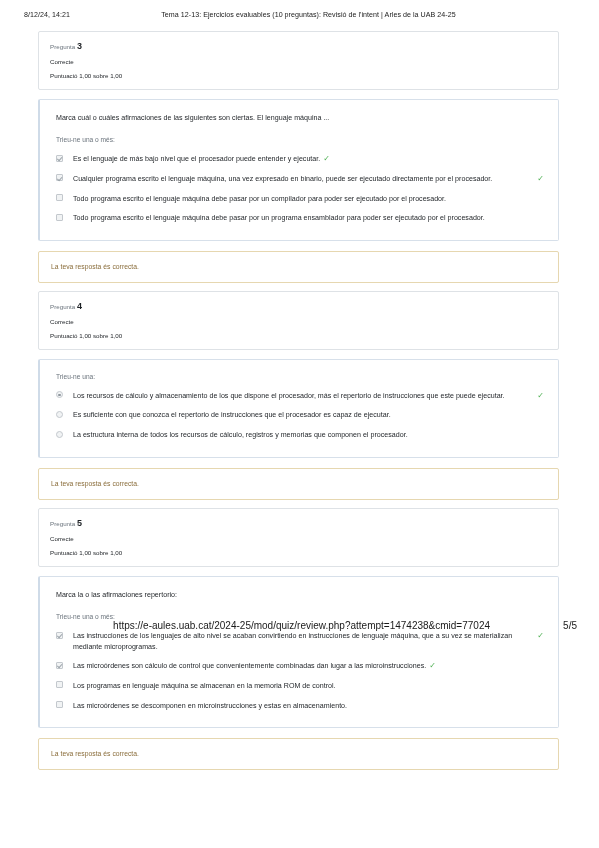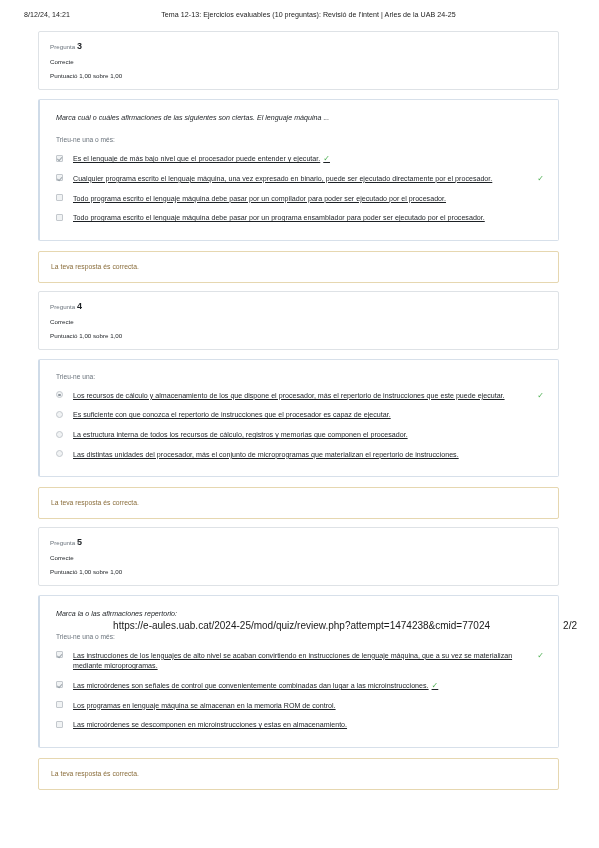--- a/index.html
+++ b/index.html
@@ -79,21 +79,20 @@
     border-radius: 2px;
     padding: 13px 14px 16px 16px;
     background: #ffffff;
   }
   .qtext {
     font-size: 7.1px;
     color: #1d2125;
     line-height: 1.45;
     margin-bottom: 13px;
     letter-spacing: 0.01px;
-    font-style: italic;
   }
   .qprompt {
     font-size: 6.6px;
     color: #6a737c;
     margin-bottom: 11px;
     letter-spacing: 0.01px;
   }
 
   .answers { display: block; }
 
@@ -145,21 +144,20 @@
     border-radius: 50%;
     background: #8d959c;
   }
 
   .atext {
     flex: 1 1 auto;
     font-size: 7.1px;
     line-height: 1.5;
     color: #1d2125;
     letter-spacing: 0.01px;
-    text-decoration: underline;
   }
 
   .tick {
     flex: 0 0 auto;
     width: 9px;
     color: #4caf50;
     font-size: 8px;
     line-height: 1;
     margin-top: 0.5px;
     text-align: right;
@@ -261,24 +259,20 @@
               <span class="tick far">✓</span>
             </div>
             <div class="answer">
               <span class="ctrl rd"></span>
               <span class="atext"><span>Es suficiente con que conozca el repertorio de instrucciones que el procesador es capaz de ejecutar.</span></span>
             </div>
             <div class="answer">
               <span class="ctrl rd"></span>
               <span class="atext"><span>La estructura interna de todos los recursos de cálculo, registros y memorias que componen el procesador.</span></span>
             </div>
-            <div class="answer">
-              <span class="ctrl rd"></span>
-              <span class="atext"><span>Las distintas unidades del procesador, más el conjunto de microprogramas que materializan el repertorio de instrucciones.</span></span>
-            </div>
           </div>
         </div>
         <div class="feedback">La teva resposta és correcta.</div>
       </div>
       <div class="qblock">
         <div class="qinfo">
           <div class="qno"><span>Pregunta</span> <b>5</b></div>
           <div class="qstate">Correcte</div>
           <div class="qmark">Puntuació 1,00 sobre 1,00</div>
         </div>
@@ -286,34 +280,34 @@
           <div class="qtext">Marca la o las afirmaciones repertorio:</div>
           <div class="qprompt">Trieu-ne una o més:</div>
           <div class="answers">
             <div class="answer">
               <span class="ctrl cb on"></span>
               <span class="atext"><span>Las instrucciones de los lenguajes de alto nivel se acaban convirtiendo en instrucciones de lenguaje máquina, que a su vez se materializan mediante microprogramas.</span></span>
               <span class="tick far">✓</span>
             </div>
             <div class="answer">
               <span class="ctrl cb on"></span>
-              <span class="atext"><span>Las microórdenes son señales de control que convenientemente combinadas dan lugar a las microinstrucciones.</span><span class="tick inline">✓</span></span>
+              <span class="atext"><span>Las microórdenes son cálculo de control que convenientemente combinadas dan lugar a las microinstrucciones.</span><span class="tick inline">✓</span></span>
             </div>
             <div class="answer">
               <span class="ctrl cb"></span>
               <span class="atext"><span>Los programas en lenguaje máquina se almacenan en la memoria ROM de control.</span></span>
             </div>
             <div class="answer">
               <span class="ctrl cb"></span>
               <span class="atext"><span>Las microórdenes se descomponen en microinstrucciones y estas en almacenamiento.</span></span>
             </div>
           </div>
         </div>
         <div class="feedback">La teva resposta és correcta.</div>
       </div>
     </div>
 
   <div class="print-footer">
     <span class="pf-url">https://e-aules.uab.cat/2024-25/mod/quiz/review.php?attempt=1474238&amp;cmid=77024</span>
-    <span class="pf-page">2/2</span>
+    <span class="pf-page">5/5</span>
   </div>
 
 </div>
 
 </body></html>

